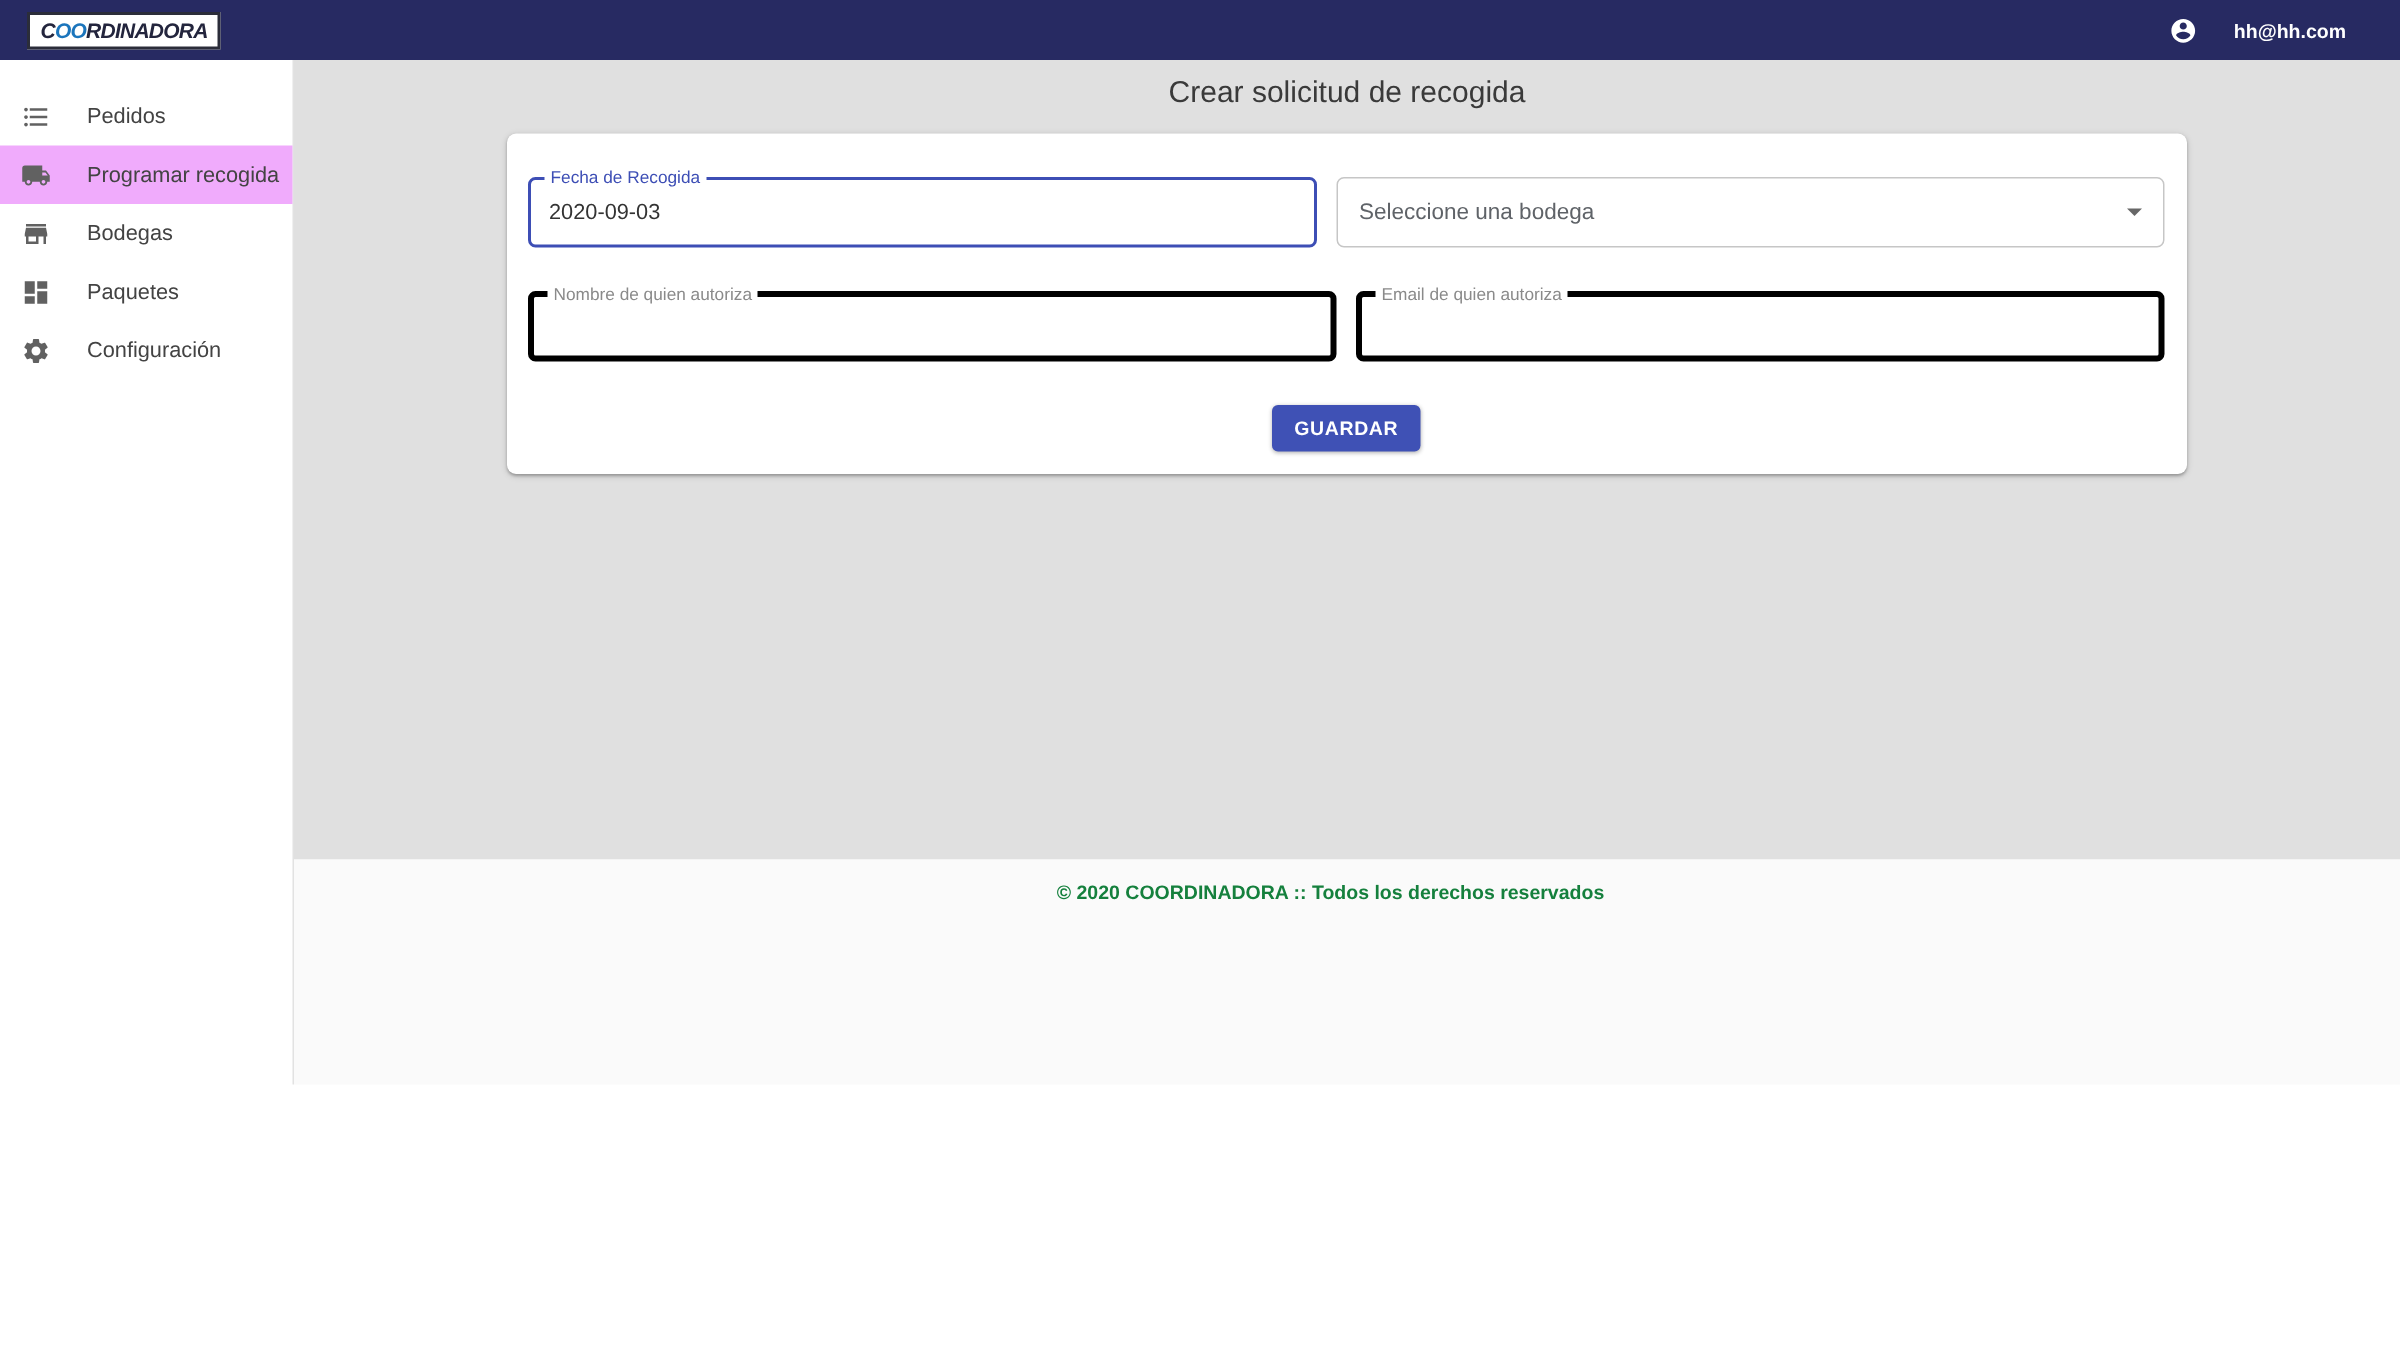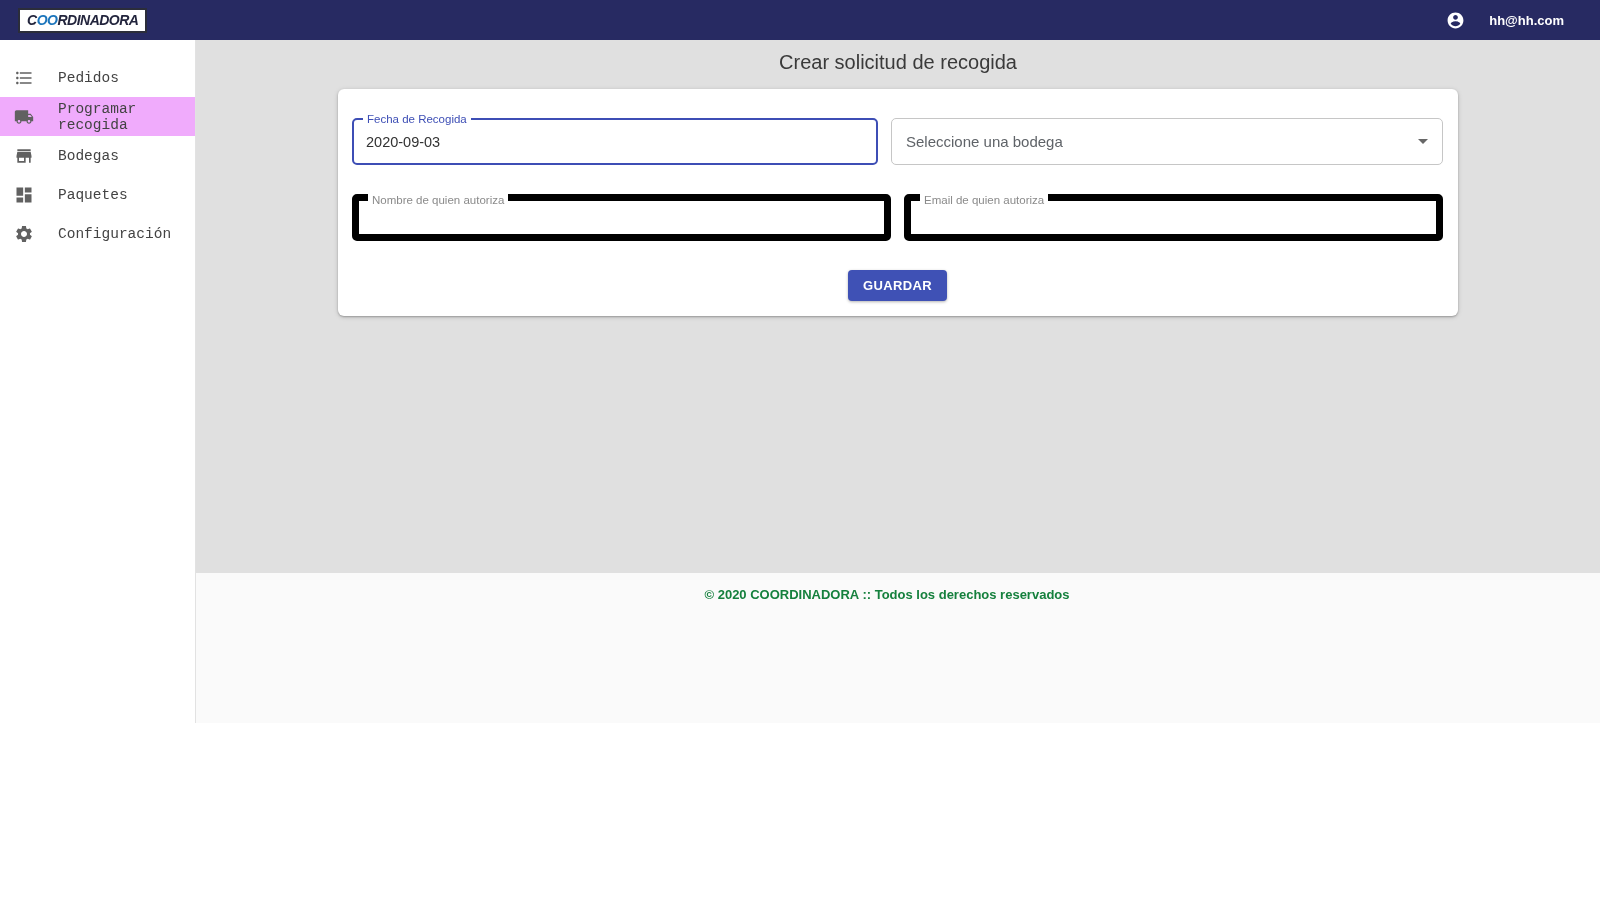--- a/index.html
+++ b/index.html
@@ -23,36 +23,36 @@
   .main-row { flex:1; display:flex; min-height:0; }
 
   
   .sidebar { width:196px; background:#ffffff; border-right:1px solid #e2e2e2;
     padding-top:18px; flex:0 0 auto; }
   .side-item { height:39px; display:flex; align-items:center; padding-left:14px;
     cursor:pointer; }
   .side-item.active { background:#f0abfc; }
   .side-item .s-icon { width:20px; height:20px; margin-right:24px; color:#616161; }
   .side-item .s-icon svg { width:20px; height:20px; fill:currentColor; display:block; }
-  .side-item .s-label { font-size:14.5px; color:#434343;font-family:Liberation Mono, monospace; }
+  .side-item .s-label { font-size:14.5px; color:#434343; }
 
   
   .right-col { flex:1; display:flex; flex-direction:column; min-width:0; }
   .content { height:533px; background:#e0e0e0; overflow:hidden; }
   .page-title { text-align:center; margin-top:11px; font-size:20px; color:#3a3a3a;
     font-weight:400; }
 
   
   .card { width:1120px; margin:15px auto 0 auto; background:#ffffff; border-radius:6px;
     box-shadow:0 1px 2px rgba(0,0,0,0.25), 0 1px 5px rgba(0,0,0,0.15);
     padding:29px 15px 15px 14px; }
   .frow { display:flex; gap:13px;justify-content:flex-end; }
   .frow + .frow { margin-top:29px; }
 
-  .field { position:relative; flex:1; height:47px; border:7px solid #000000;
+  .field { position:relative; flex:1; height:47px; border:4px solid #000000;
     border-radius:5px; background:#ffffff; }
   .field.focused { border:2px solid #3d4eb5; }
   .notch-label { position:absolute; top:-7px; left:9px; background:#ffffff;
     padding:0 4px; font-size:11.5px; color:#8a8a8a; white-space:nowrap; }
   .field.focused .notch-label { color:#3d4eb5; }
   .field input { width:100%; height:100%; border:none; outline:none; background:transparent;
     font-family:inherit; font-size:14.5px; color:#333333; padding:0 12px; }
 
   .select-field { position:relative; flex:1; height:47px; border:1px solid #c6c6c6;
     border-radius:5px; background:#ffffff; display:flex; align-items:center;

